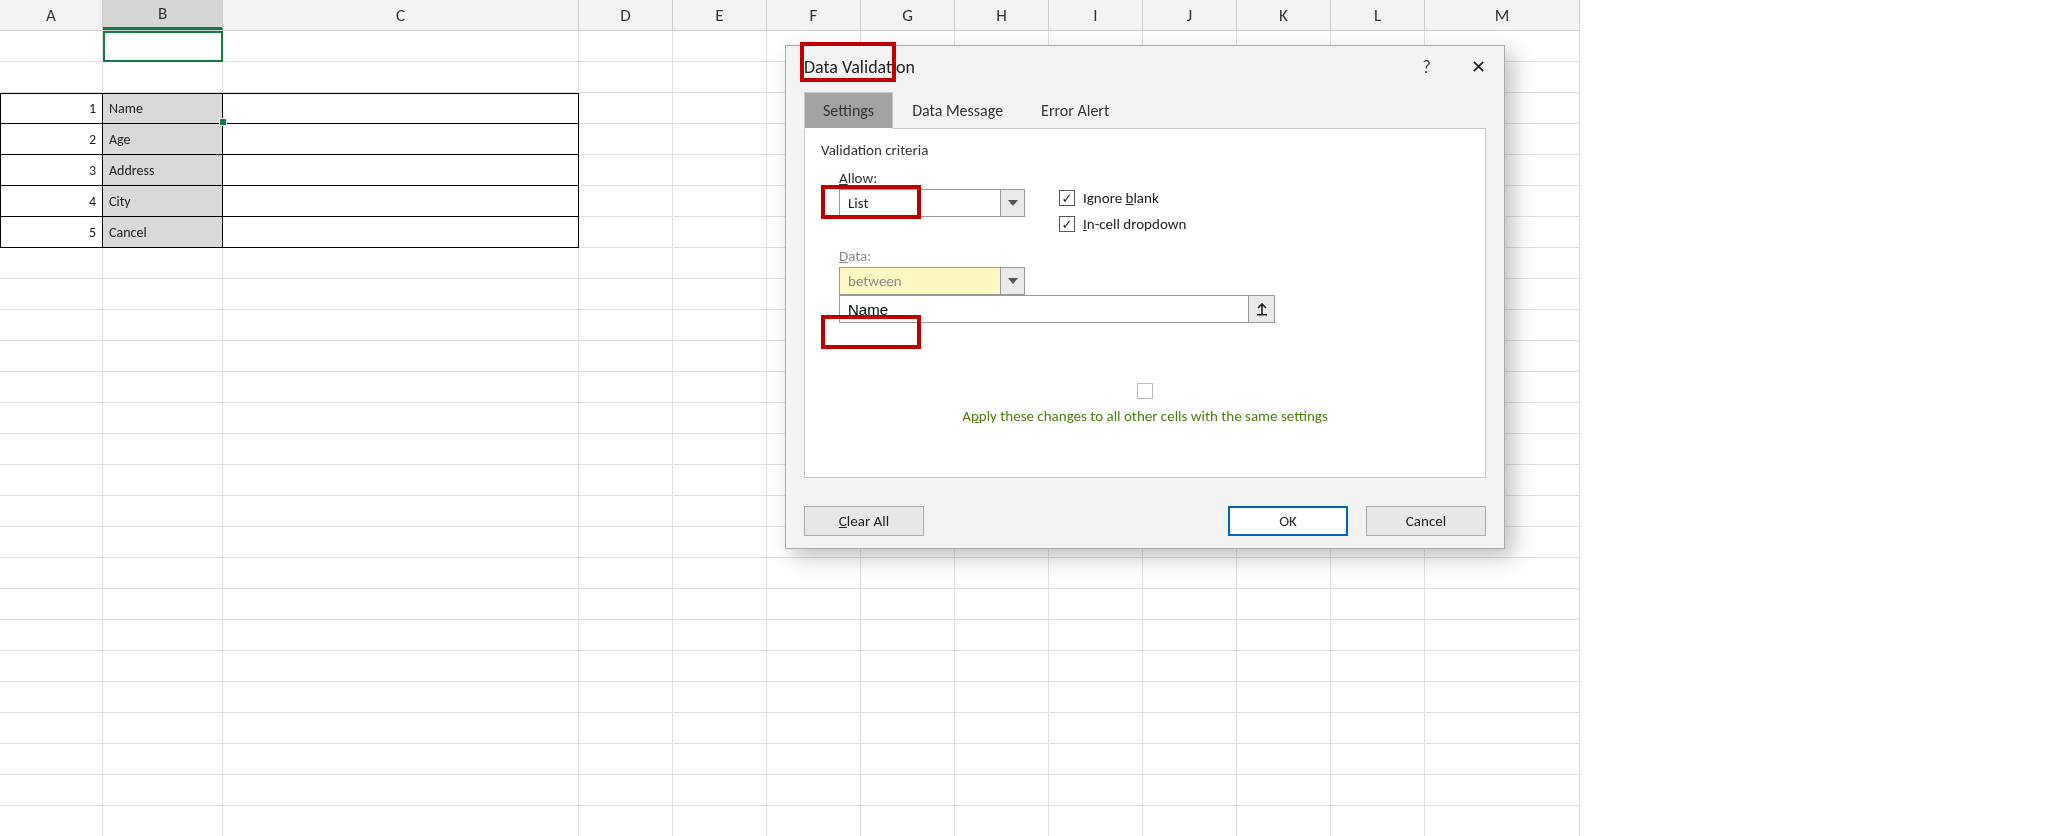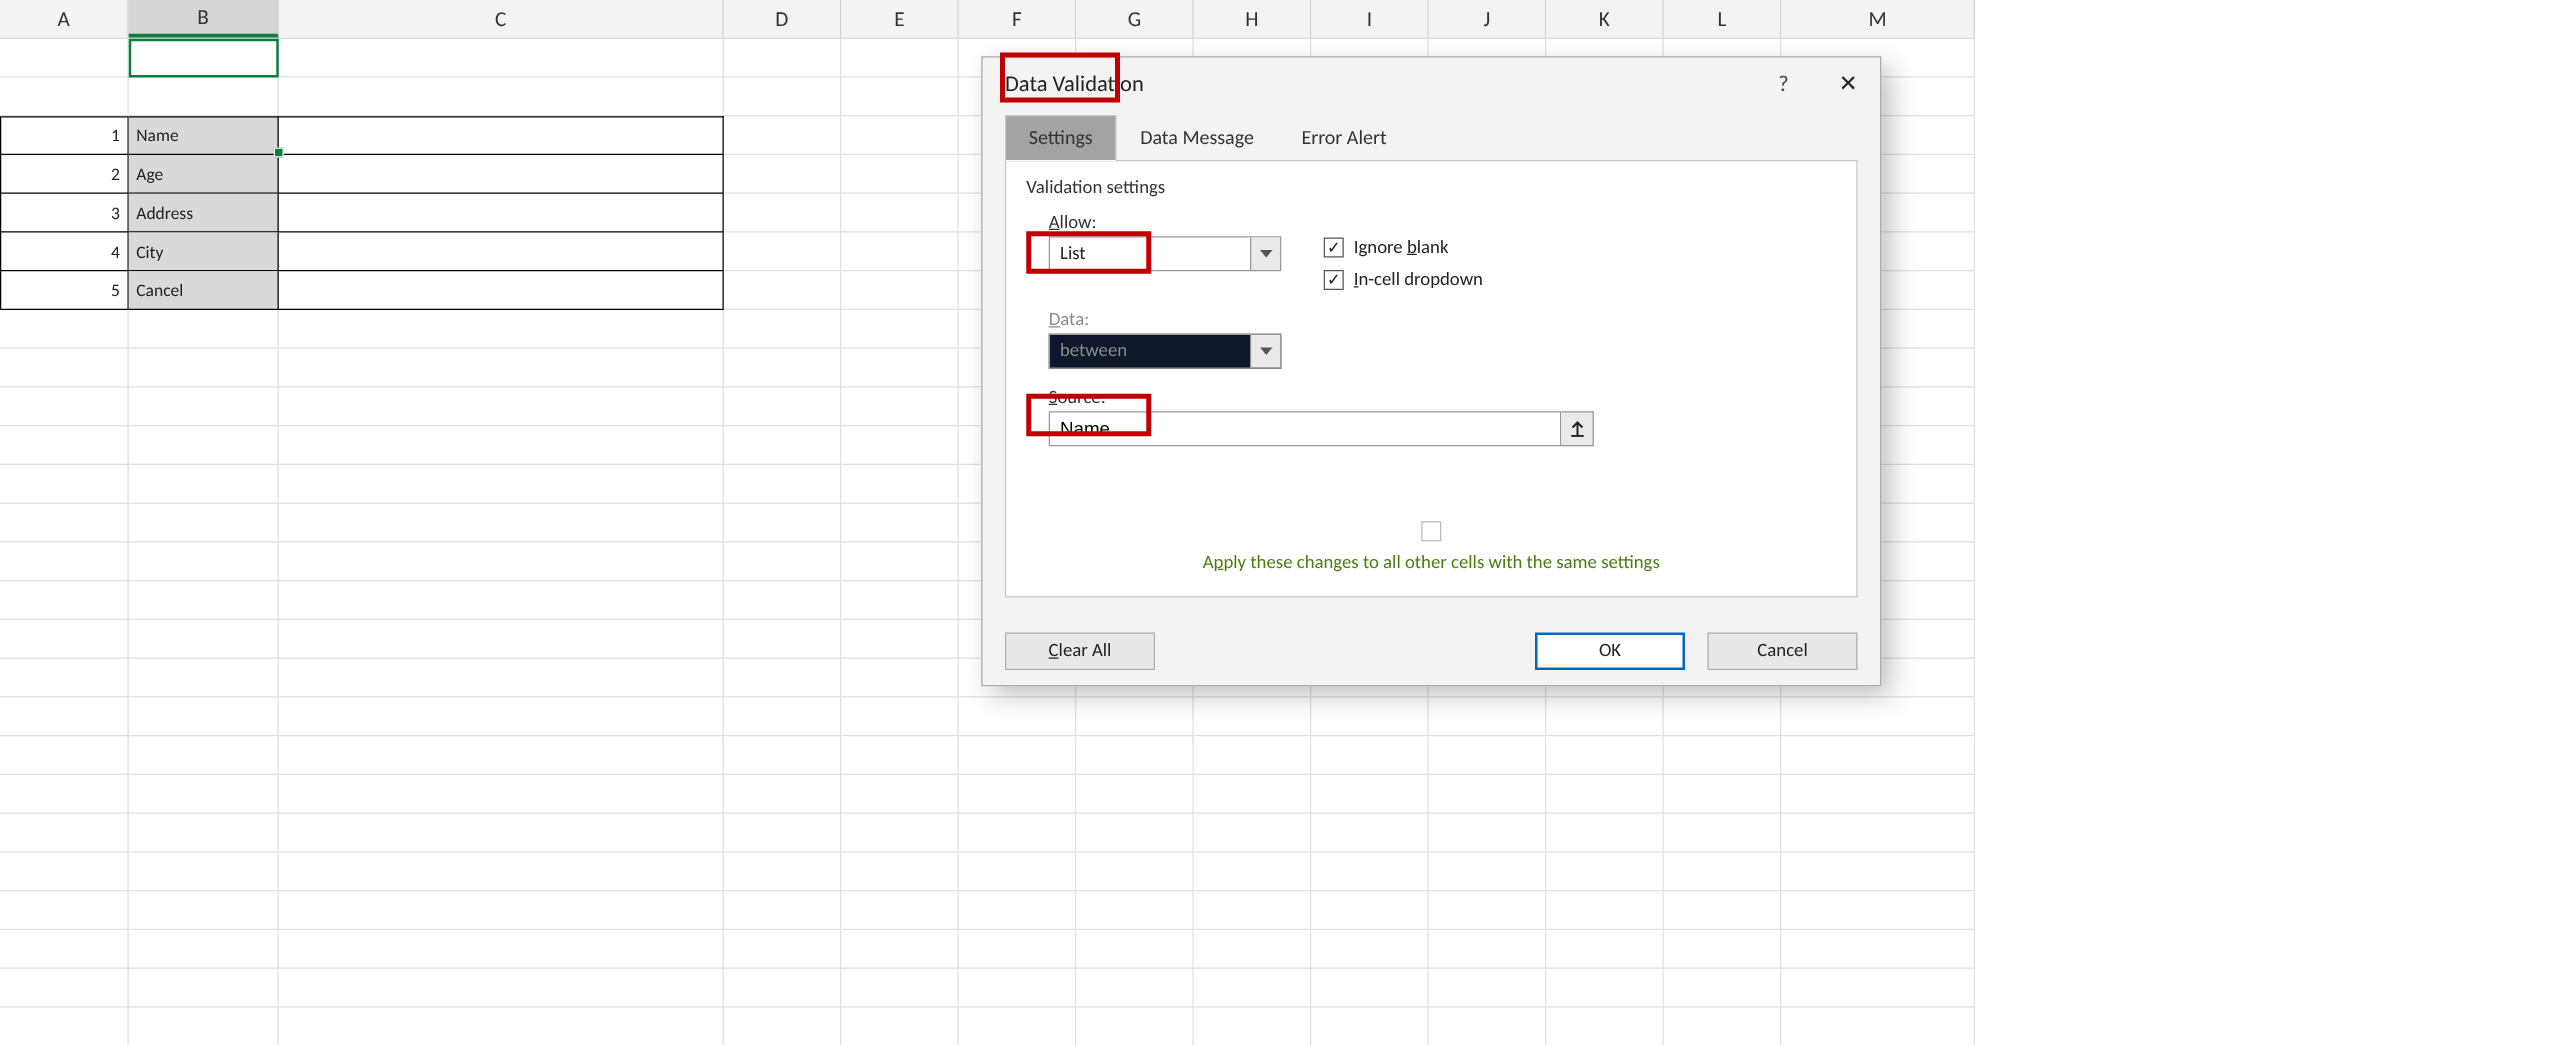--- a/index.html
+++ b/index.html
@@ -44,21 +44,21 @@
   .dlg-title .q{margin-left:auto;font-size:18px;color:#444;}
   .dlg-title .x{margin-left:40px;font-size:18px;color:#222;}
   .tabs{display:flex;padding:0 18px;margin-top:4px;}
   .tab{padding:8px 18px;font-size:16px;color:#333;border:1px solid transparent;}
   .tab.active{background:#a3a3a3;border-color:#c6c6c6;border-bottom-color:#fff;position:relative;z-index:2;}
   .tabbody{margin:0 18px 0 18px;border:1px solid #c6c6c6;background:#fff;height:350px;position:relative;margin-top:-1px;padding:12px 16px;}
   .lbl{font-size:15px;color:#333;}
   .lbl.disabled{color:#8a8a8a;}
   .lbl u{text-decoration:underline;}
   .combo{display:inline-flex;align-items:center;border:1px solid #999;background:#fff;height:28px;}
-  .combo.disabled{background:#0f172a;color:#8a8a8a;}
+  .combo.disabled{background:#fef9c3;color:#8a8a8a;}
   .combo .val{padding:0 8px;min-width:160px;font-size:15px;}
   .combo .btn{width:24px;height:26px;border-left:1px solid #999;background:#eaeaea;display:flex;align-items:center;justify-content:center;}
   .chev{width:0;height:0;border-left:5px solid transparent;border-right:5px solid transparent;border-top:6px solid #555;}
   .chk{display:flex;align-items:center;gap:8px;font-size:15px;color:#222;}
   .chk .box{width:16px;height:16px;border:1px solid #555;display:flex;align-items:center;justify-content:center;font-size:13px;color:#222;}
   .chk.disabled{color:#4d7c0f;flex-direction:column;}
   .chk.disabled .box{border-color:#bbb;}
   .src{display:flex;align-items:center;gap:0;}
   .src input{height:28px;border:1px solid #999;padding:0 8px;font-size:15px;width:410px;}
   .src .pick{width:26px;height:28px;border:1px solid #999;border-left:none;background:#eaeaea;display:flex;align-items:center;justify-content:center;}
@@ -496,21 +496,21 @@
 
     <div class="tabs">
       <div class="tab active">Settings</div>
       <div class="tab">Data Message</div>
       <div class="tab">Error Alert</div>
 
       <div class="hl" style="left:14px;top:-4px;width:96px;height:40px;"></div>
     </div>
 
     <div class="tabbody">
-      <div class="lbl">Validation settings</div>
+      <div class="lbl">Validation criteria</div>
 
       <div style="margin:10px 0 2px 18px;" class="lbl"><u>A</u><span>llow:</span></div>
       <div style="display:flex;align-items:flex-start;gap:34px;margin-left:18px;">
         <div class="combo">
           <span class="val">List</span>
           <span class="btn">
               <span class="chev"></span>
             </span>
         </div>
         <div style="display:flex;flex-direction:column;gap:8px;">
@@ -530,21 +530,20 @@
       <div style="margin:14px 0 2px 18px;" class="lbl disabled"><u>D</u>ata:</div>
       <div style="margin-left:18px;">
         <div class="combo disabled">
           <span class="val">between</span>
           <span class="btn">
               <span class="chev"></span>
             </span>
         </div>
       </div>
 
-      <div style="margin:14px 0 2px 18px;" class="lbl"><u>S</u>ource:</div>
       <div class="src" style="margin-left:18px;">
         <input type="text" value="Name" style="">
         <span class="pick">
           <svg width="14" height="14" viewBox="0 0 14 14">
               <path d="M7 12 V3 M3 6 L7 2 L11 6" stroke="#222" stroke-width="1.6" fill="none"></path>
               <rect x="2" y="12" width="10" height="1.5" fill="#222"></rect>
             </svg>
         </span>
       </div>
 

